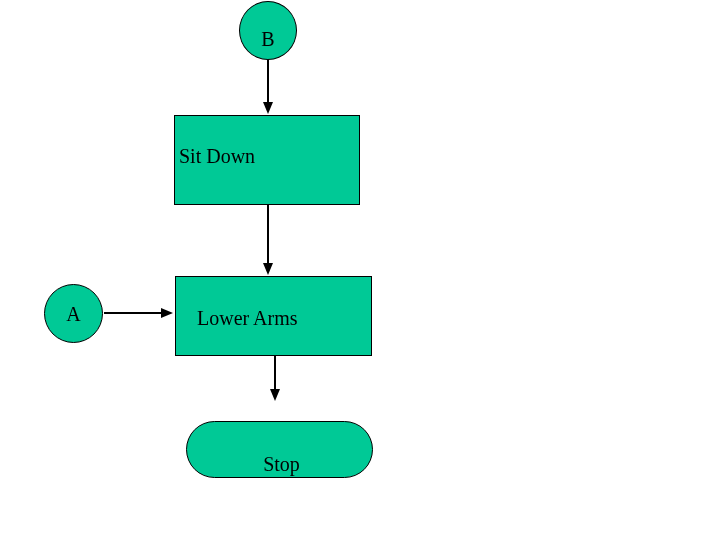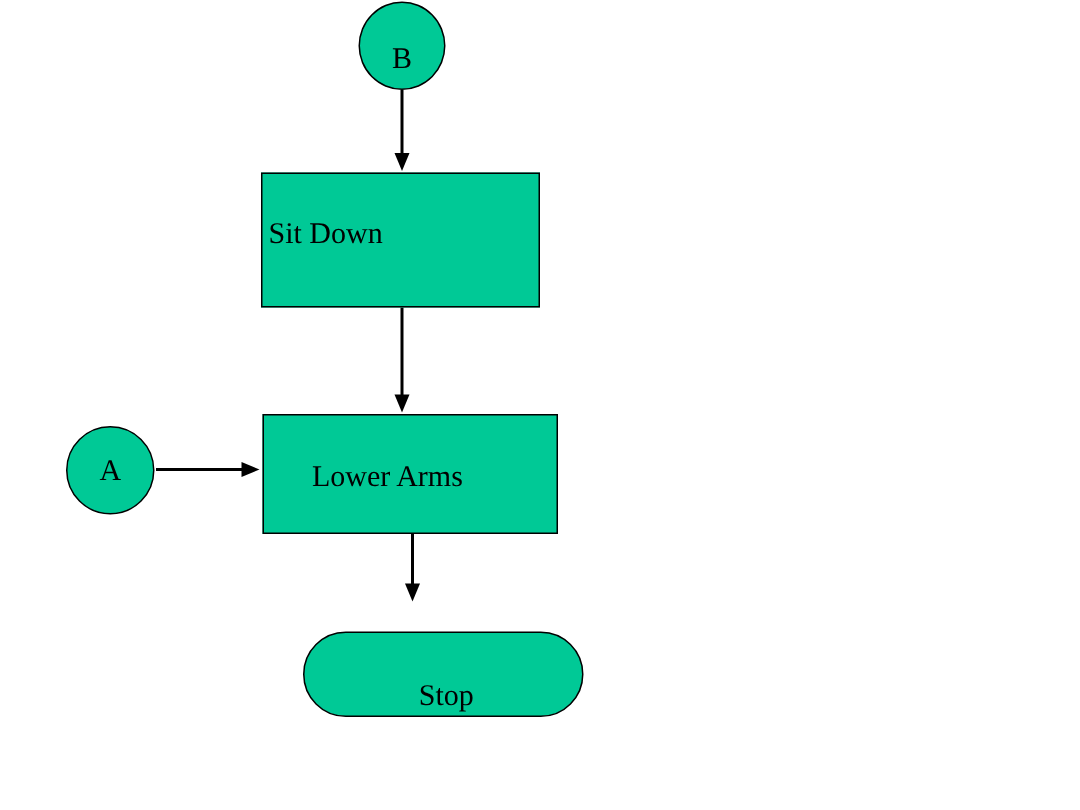--- a/index.html
+++ b/index.html
@@ -74,28 +74,28 @@
     top: 284px;
     width: 59px;
     height: 59px;
   }
   #node-lower-arms {
     left: 175px;
     top: 276px;
     width: 197px;
     height: 80px;
     justify-content: flex-start;
-    padding-left: 32px;
+    padding-left: 21px;
   }
   #node-lower-arms .node-label {
     position: relative;
     top: 2px;
   }
   #node-stop {
-    left: 202px;
+    left: 186px;
     top: 421px;
     width: 187px;
     height: 57px;
   }
   #node-stop .node-label {
     position: relative;
     top: 14px;
     left: 2px;
   }
 

